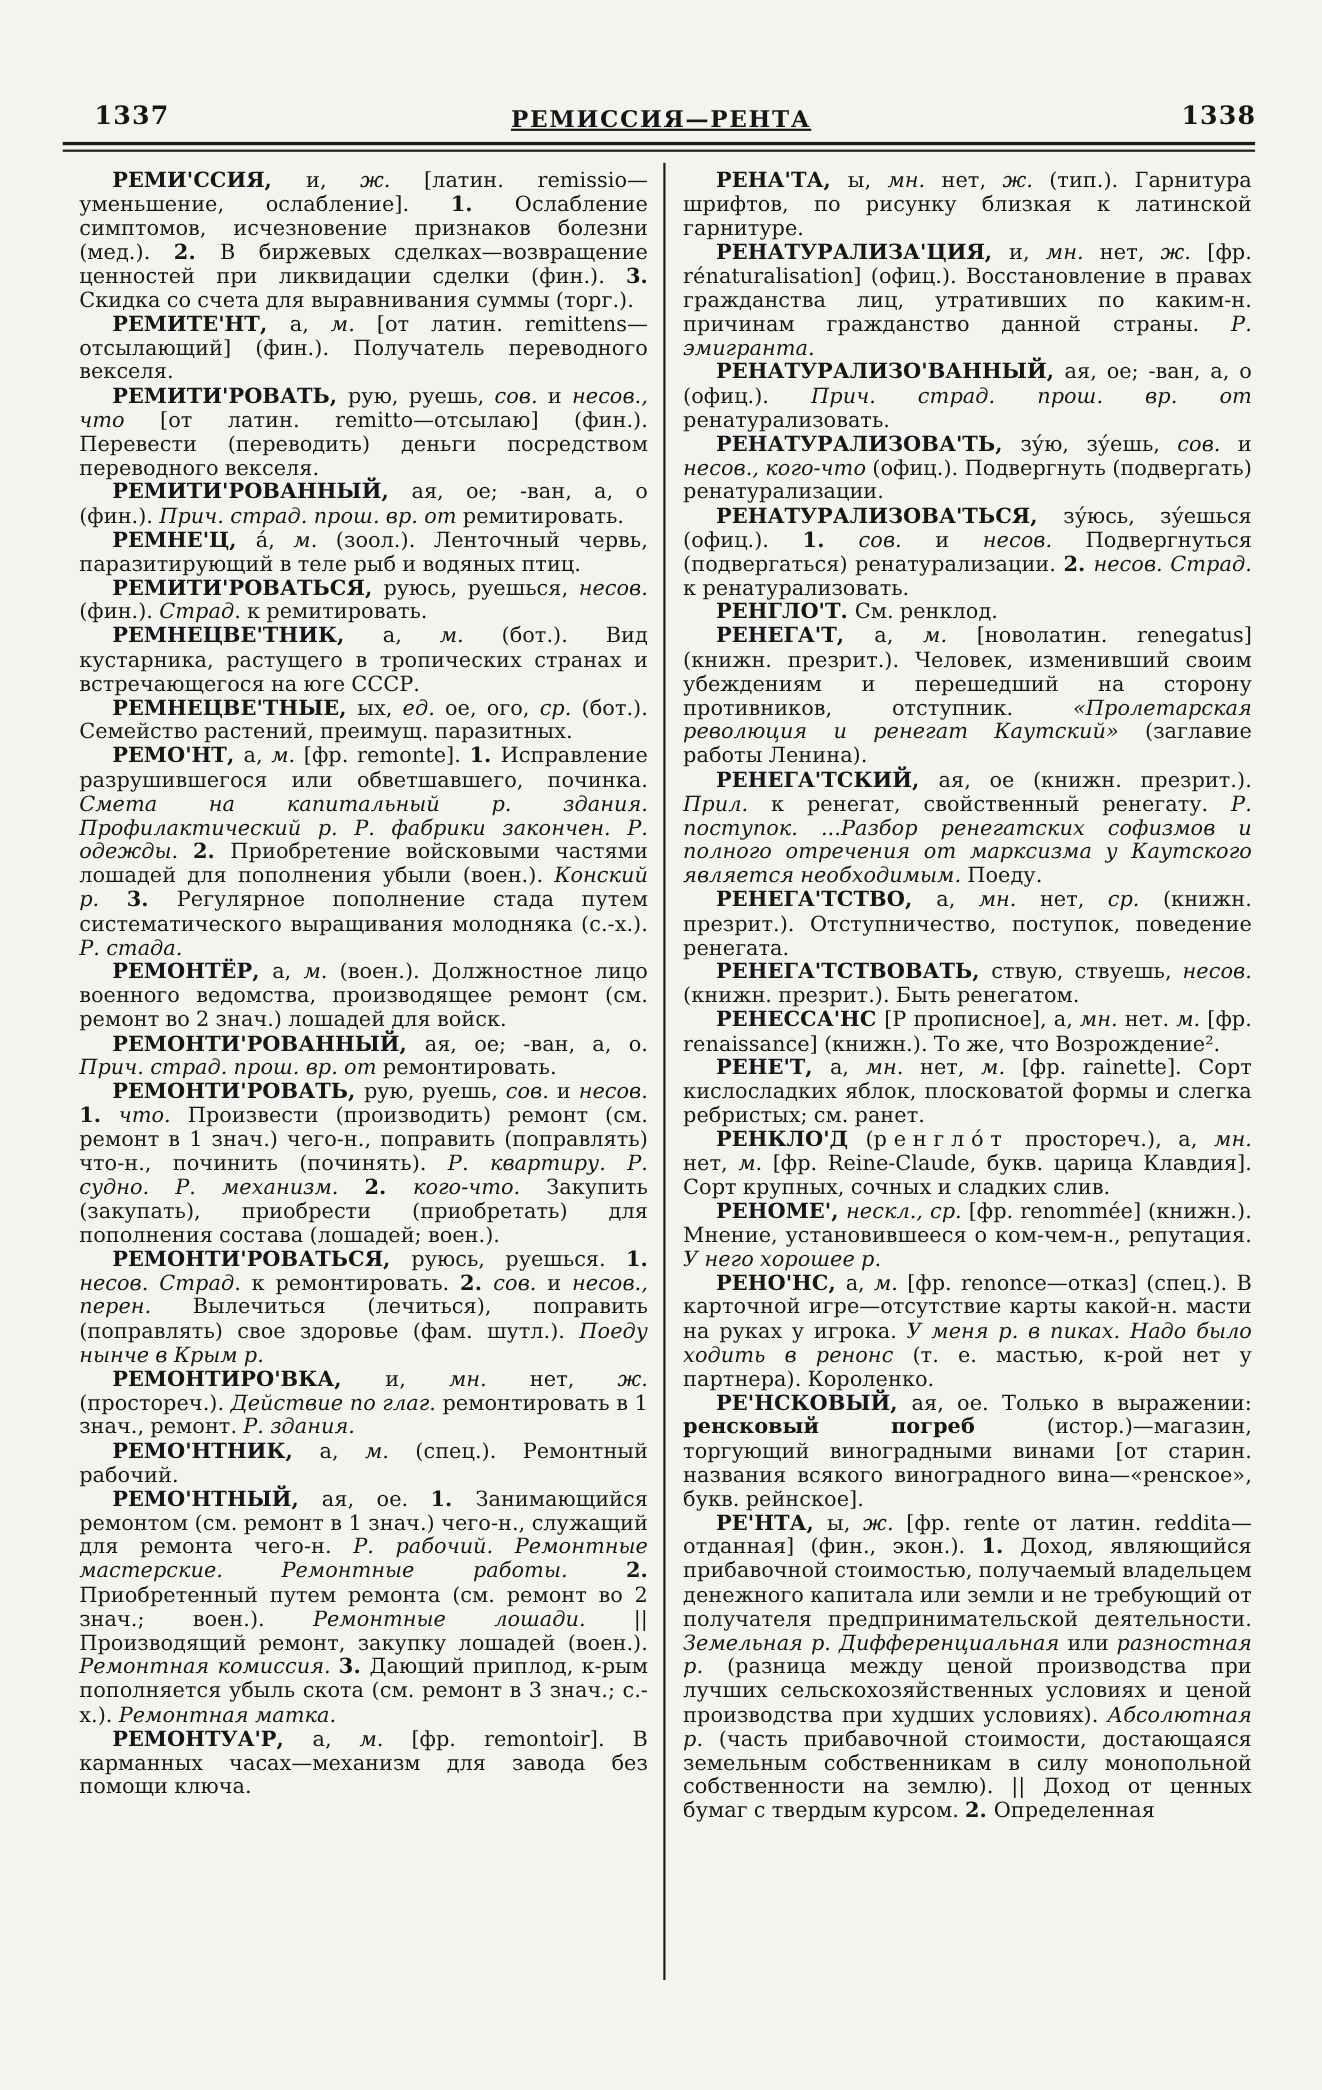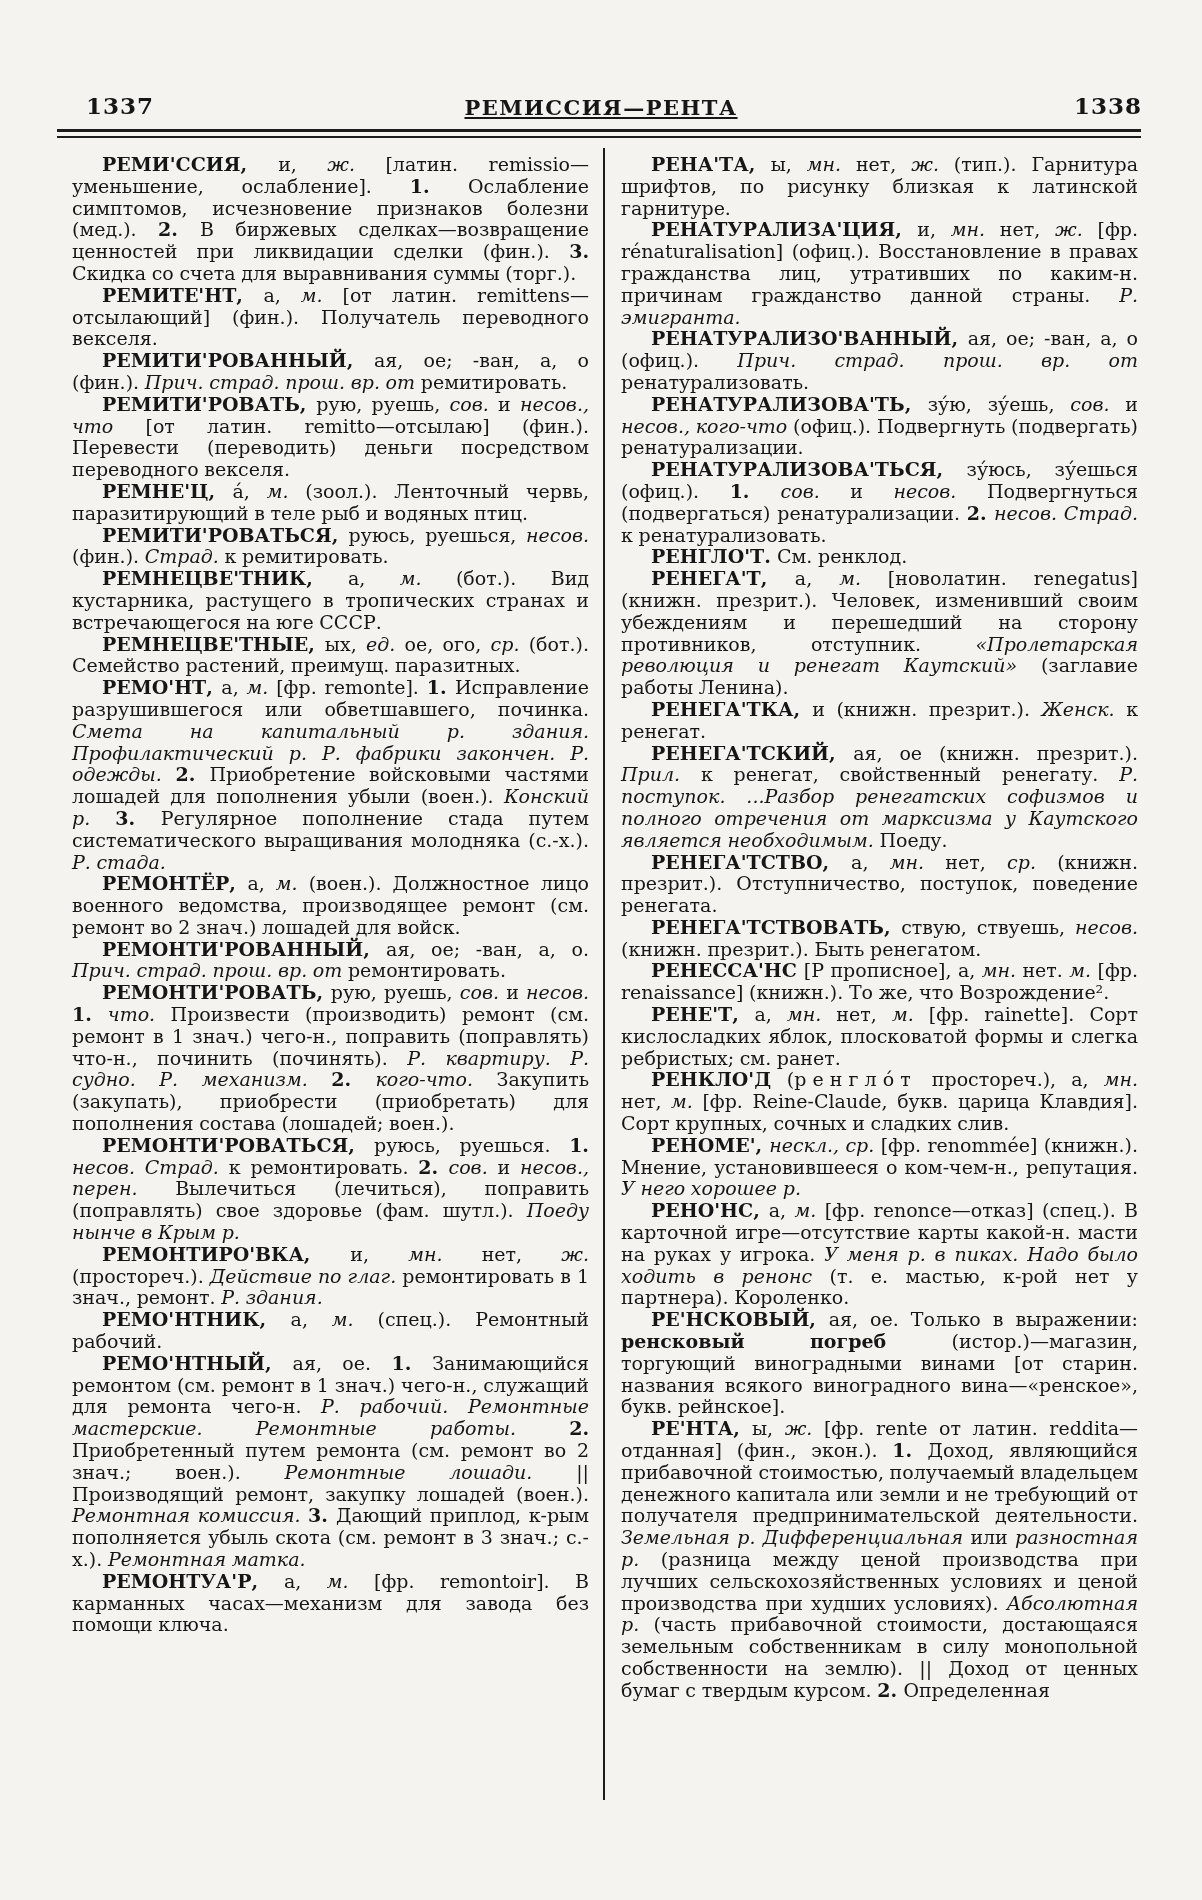--- a/index.html
+++ b/index.html
@@ -55,22 +55,22 @@
 
 <div class="sheet">
   <div class="pageno left">1337</div>
   <div class="running-head">РЕМИССИЯ—РЕНТА</div>
   <div class="pageno right">1338</div>
   <div class="header-rule"></div>
   <div class="column-divider"></div>
   <div class="col left">
       <p class="entry"><span class="r-b">РЕМИ'ССИЯ, </span><span class="r-n">и, </span><span class="r-i">ж. </span><span class="r-n">[латин. remissio—уменьшение, ослабление]. </span><span class="r-b">1. </span><span class="r-n">Ослабление симптомов, исчезновение признаков болезни (мед.). </span><span class="r-b">2. </span><span class="r-n">В биржевых сделках—возвращение ценностей при ликвидации сделки (фин.). </span><span class="r-b">3. </span><span class="r-n">Скидка со счета для выравнивания суммы (торг.).</span></p>
       <p class="entry"><span class="r-b">РЕМИТЕ'НТ, </span><span class="r-n">а, </span><span class="r-i">м. </span><span class="r-n">[от латин. remittens—отсылающий] (фин.). Получатель переводного векселя.</span></p>
+      <p class="entry"><span class="r-b">РЕМИТИ'РОВАТЬ, </span><span class="r-n">рую, руешь, </span><span class="r-i">сов. </span><span class="r-n">и </span><span class="r-i">несов., что </span><span class="r-n">[от латин. remitto—отсылаю] (фин.). Перевести (переводить) деньги посредством переводного векселя.</span></p>
       <p class="entry"><span class="r-b">РЕМИТИ'РОВАННЫЙ, </span><span class="r-n">ая, ое; -ван, а, о (фин.). </span><span class="r-i">Прич. страд. прош. вр. от </span><span class="r-n">ремитировать.</span></p>
-      <p class="entry"><span class="r-b">РЕМИТИ'РОВАТЬ, </span><span class="r-n">рую, руешь, </span><span class="r-i">сов. </span><span class="r-n">и </span><span class="r-i">несов., что </span><span class="r-n">[от латин. remitto—отсылаю] (фин.). Перевести (переводить) деньги посредством переводного векселя.</span></p>
       <p class="entry"><span class="r-b">РЕМНЕ'Ц, </span><span class="r-n">а́, </span><span class="r-i">м. </span><span class="r-n">(зоол.). Ленточный червь, паразитирующий в теле рыб и водяных птиц.</span></p>
       <p class="entry"><span class="r-b">РЕМИТИ'РОВАТЬСЯ, </span><span class="r-n">руюсь, руешься, </span><span class="r-i">несов. </span><span class="r-n">(фин.). </span><span class="r-i">Страд. </span><span class="r-n">к ремитировать.</span></p>
       <p class="entry"><span class="r-b">РЕМНЕЦВЕ'ТНИК, </span><span class="r-n">а, </span><span class="r-i">м. </span><span class="r-n">(бот.). Вид кустарника, растущего в тропических странах и встречающегося на юге СССР.</span></p>
       <p class="entry"><span class="r-b">РЕМНЕЦВЕ'ТНЫЕ, </span><span class="r-n">ых, </span><span class="r-i">ед. </span><span class="r-n">ое, ого, </span><span class="r-i">ср. </span><span class="r-n">(бот.). Семейство растений, преимущ. паразитных.</span></p>
       <p class="entry"><span class="r-b">РЕМО'НТ, </span><span class="r-n">а, </span><span class="r-i">м. </span><span class="r-n">[фр. remonte]. </span><span class="r-b">1. </span><span class="r-n">Исправление разрушившегося или обветшавшего, починка. </span><span class="r-i">Смета на капитальный р. здания. Профилактический р. Р. фабрики закончен. Р. одежды. </span><span class="r-b">2. </span><span class="r-n">Приобретение войсковыми частями лошадей для пополнения убыли (воен.). </span><span class="r-i">Конский р. </span><span class="r-b">3. </span><span class="r-n">Регулярное пополнение стада путем систематического выращивания молодняка (с.-х.). </span><span class="r-i">Р. стада.</span></p>
       <p class="entry"><span class="r-b">РЕМОНТЁР, </span><span class="r-n">а, </span><span class="r-i">м. </span><span class="r-n">(воен.). Должностное лицо военного ведомства, производящее ремонт (см. ремонт во 2 знач.) лошадей для войск.</span></p>
       <p class="entry"><span class="r-b">РЕМОНТИ'РОВАННЫЙ, </span><span class="r-n">ая, ое; -ван, а, о. </span><span class="r-i">Прич. страд. прош. вр. от </span><span class="r-n">ремонтировать.</span></p>
       <p class="entry"><span class="r-b">РЕМОНТИ'РОВАТЬ, </span><span class="r-n">рую, руешь, </span><span class="r-i">сов. </span><span class="r-n">и </span><span class="r-i">несов. </span><span class="r-b">1. </span><span class="r-i">что. </span><span class="r-n">Произвести (производить) ремонт (см. ремонт в 1 знач.) чего-н., поправить (поправлять) что-н., починить (починять). </span><span class="r-i">Р. квартиру. Р. судно. Р. механизм. </span><span class="r-b">2. </span><span class="r-i">кого-что. </span><span class="r-n">Закупить (закупать), приобрести (приобретать) для пополнения состава (лошадей; воен.).</span></p>
       <p class="entry"><span class="r-b">РЕМОНТИ'РОВАТЬСЯ, </span><span class="r-n">руюсь, руешься. </span><span class="r-b">1. </span><span class="r-i">несов. Страд. </span><span class="r-n">к ремонтировать. </span><span class="r-b">2. </span><span class="r-i">сов. </span><span class="r-n">и </span><span class="r-i">несов., перен. </span><span class="r-n">Вылечиться (лечиться), поправить (поправлять) свое здоровье (фам. шутл.). </span><span class="r-i">Поеду нынче в Крым р.</span></p>
       <p class="entry"><span class="r-b">РЕМОНТИРО'ВКА, </span><span class="r-n">и, </span><span class="r-i">мн. </span><span class="r-n">нет, </span><span class="r-i">ж. </span><span class="r-n">(простореч.). </span><span class="r-i">Действие по глаг. </span><span class="r-n">ремонтировать в 1 знач., ремонт. </span><span class="r-i">Р. здания.</span></p>
@@ -79,21 +79,20 @@
       <p class="entry"><span class="r-b">РЕМОНТУА'Р, </span><span class="r-n">а, </span><span class="r-i">м. </span><span class="r-n">[фр. remontoir]. В карманных часах—механизм для завода без помощи ключа.</span></p>
     </div>
   <div class="col right">
       <p class="entry"><span class="r-b">РЕНА'ТА, </span><span class="r-n">ы, </span><span class="r-i">мн. </span><span class="r-n">нет, </span><span class="r-i">ж. </span><span class="r-n">(тип.). Гарнитура шрифтов, по рисунку близкая к латинской гарнитуре.</span></p>
       <p class="entry"><span class="r-b">РЕНАТУРАЛИЗА'ЦИЯ, </span><span class="r-n">и, </span><span class="r-i">мн. </span><span class="r-n">нет, </span><span class="r-i">ж. </span><span class="r-n">[фр. rénaturalisation] (офиц.). Восстановление в правах гражданства лиц, утративших по каким-н. причинам гражданство данной страны. </span><span class="r-i">Р. эмигранта.</span></p>
       <p class="entry"><span class="r-b">РЕНАТУРАЛИЗО'ВАННЫЙ, </span><span class="r-n">ая, ое; -ван, а, о (офиц.). </span><span class="r-i">Прич. страд. прош. вр. от </span><span class="r-n">ренатурализовать.</span></p>
       <p class="entry"><span class="r-b">РЕНАТУРАЛИЗОВА'ТЬ, </span><span class="r-n">зу́ю, зу́ешь, </span><span class="r-i">сов. </span><span class="r-n">и </span><span class="r-i">несов., кого-что </span><span class="r-n">(офиц.). Подвергнуть (подвергать) ренатурализации.</span></p>
       <p class="entry"><span class="r-b">РЕНАТУРАЛИЗОВА'ТЬСЯ, </span><span class="r-n">зу́юсь, зу́ешься (офиц.). </span><span class="r-b">1. </span><span class="r-i">сов. </span><span class="r-n">и </span><span class="r-i">несов. </span><span class="r-n">Подвергнуться (подвергаться) ренатурализации. </span><span class="r-b">2. </span><span class="r-i">несов. Страд. </span><span class="r-n">к ренатурализовать.</span></p>
       <p class="entry"><span class="r-b">РЕНГЛО'Т. </span><span class="r-n">См. ренклод.</span></p>
       <p class="entry"><span class="r-b">РЕНЕГА'Т, </span><span class="r-n">а, </span><span class="r-i">м. </span><span class="r-n">[новолатин. renegatus] (книжн. презрит.). Человек, изменивший своим убеждениям и перешедший на сторону противников, отступник. </span><span class="r-i">«Пролетарская революция и ренегат Каутский» </span><span class="r-n">(заглавие работы Ленина).</span></p>
-      <p class="entry"><span class="r-b">РЕНЕГА'ТКА, </span><span class="r-n">и (книжн. презрит.). </span><span class="r-i">Женск. </span><span class="r-n">к ренегат.</span></p>
       <p class="entry"><span class="r-b">РЕНЕГА'ТСКИЙ, </span><span class="r-n">ая, ое (книжн. презрит.). </span><span class="r-i">Прил. </span><span class="r-n">к ренегат, свойственный ренегату. </span><span class="r-i">Р. поступок. ...Разбор ренегатских софизмов и полного отречения от марксизма у Каутского является необходимым. </span><span class="r-n">Поеду.</span></p>
       <p class="entry"><span class="r-b">РЕНЕГА'ТСТВО, </span><span class="r-n">а, </span><span class="r-i">мн. </span><span class="r-n">нет, </span><span class="r-i">ср. </span><span class="r-n">(книжн. презрит.). Отступничество, поступок, поведение ренегата.</span></p>
       <p class="entry"><span class="r-b">РЕНЕГА'ТСТВОВАТЬ, </span><span class="r-n">ствую, ствуешь, </span><span class="r-i">несов. </span><span class="r-n">(книжн. презрит.). Быть ренегатом.</span></p>
       <p class="entry"><span class="r-b">РЕНЕССА'НС </span><span class="r-n">[Р прописное], а, </span><span class="r-i">мн. </span><span class="r-n">нет. </span><span class="r-i">м. </span><span class="r-n">[фр. renaissance] (книжн.). То же, что Возрождение².</span></p>
       <p class="entry"><span class="r-b">РЕНЕ'Т, </span><span class="r-n">а, </span><span class="r-i">мн. </span><span class="r-n">нет, </span><span class="r-i">м. </span><span class="r-n">[фр. rainette]. Сорт кислосладких яблок, плосковатой формы и слегка ребристых; см. ранет.</span></p>
       <p class="entry"><span class="r-b">РЕНКЛО'Д </span><span class="r-n">(</span><span class="r-sp">ренгло́т</span><span class="r-n"> простореч.), а, </span><span class="r-i">мн. </span><span class="r-n">нет, </span><span class="r-i">м. </span><span class="r-n">[фр. Reine-Claude, букв. царица Клавдия]. Сорт крупных, сочных и сладких слив.</span></p>
       <p class="entry"><span class="r-b">РЕНОМЕ', </span><span class="r-i">нескл., ср. </span><span class="r-n">[фр. renommée] (книжн.). Мнение, установившееся о ком-чем-н., репутация. </span><span class="r-i">У него хорошее р.</span></p>
       <p class="entry"><span class="r-b">РЕНО'НС, </span><span class="r-n">а, </span><span class="r-i">м. </span><span class="r-n">[фр. renonce—отказ] (спец.). В карточной игре—отсутствие карты какой-н. масти на руках у игрока. </span><span class="r-i">У меня р. в пиках. Надо было ходить в ренонс </span><span class="r-n">(т. е. мастью, к-рой нет у партнера). Короленко.</span></p>
       <p class="entry"><span class="r-b">РЕ'НСКОВЫЙ, </span><span class="r-n">ая, ое. Только в выражении: </span><span class="r-b">ренсковый погреб </span><span class="r-n">(истор.)—магазин, торгующий виноградными винами [от старин. названия всякого виноградного вина—«ренское», букв. рейнское].</span></p>
       <p class="entry"><span class="r-b">РЕ'НТА, </span><span class="r-n">ы, </span><span class="r-i">ж. </span><span class="r-n">[фр. rente от латин. reddita—отданная] (фин., экон.). </span><span class="r-b">1. </span><span class="r-n">Доход, являющийся прибавочной стоимостью, получаемый владельцем денежного капитала или земли и не требующий от получателя предпринимательской деятельности. </span><span class="r-i">Земельная р. Дифференциальная </span><span class="r-n">или </span><span class="r-i">разностная р. </span><span class="r-n">(разница между ценой производства при лучших сельскохозяйственных условиях и ценой производства при худших условиях). </span><span class="r-i">Абсолютная р. </span><span class="r-n">(часть прибавочной стоимости, достающаяся земельным собственникам в силу монопольной собственности на землю). || Доход от ценных бумаг с твердым курсом. </span><span class="r-b">2. </span><span class="r-n">Определенная</span></p>

